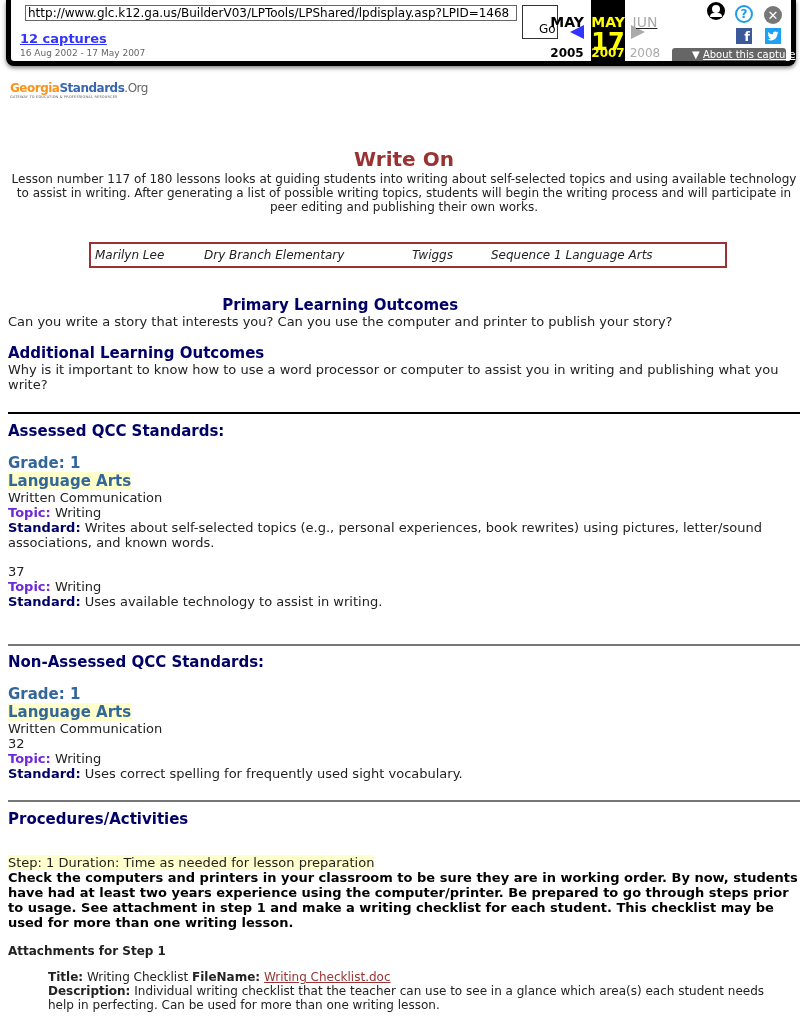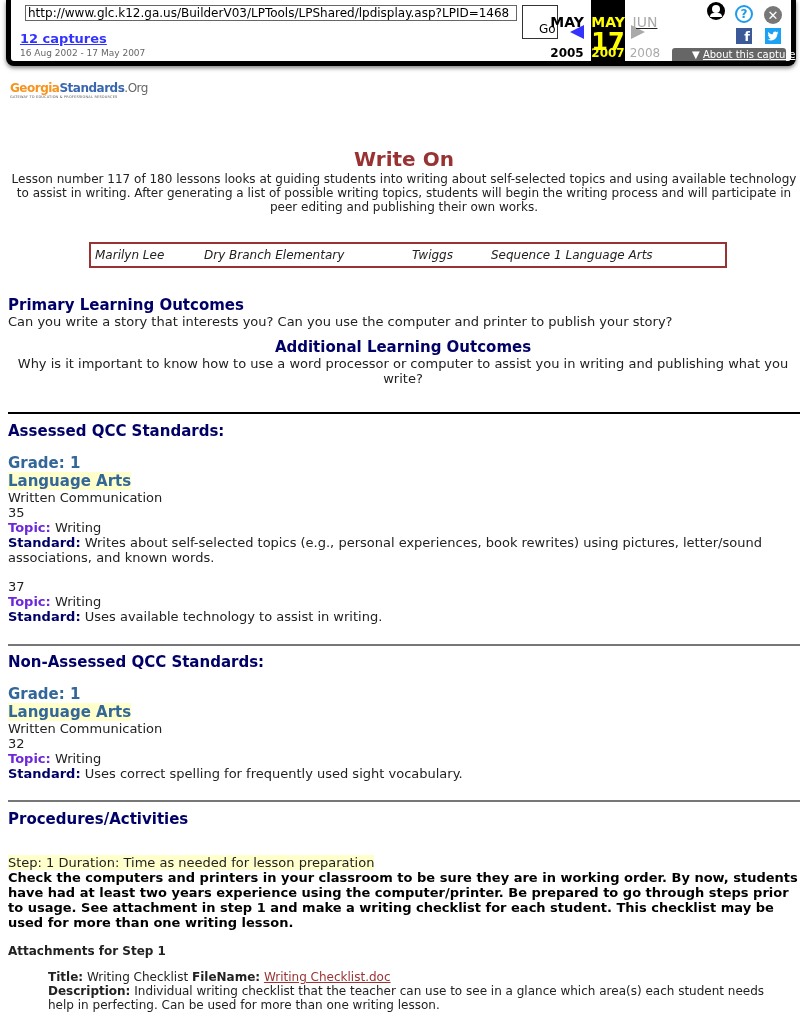--- a/index.html
+++ b/index.html
@@ -167,40 +167,39 @@
   <h1 class="title" style="width:800px;margin-left:-4px;">Write On</h1>
   <p class="summary">Lesson number 117 of 180 lessons looks at guiding students into writing about self-selected topics and using available technology to assist in writing. After generating a list of possible writing topics, students will begin the writing process and will participate in peer editing and publishing their own works.</p>
 
   <div class="meta-table">
     <span style="left:4px;">Marilyn Lee</span>
     <span style="left:113px;">Dry Branch Elementary</span>
     <span style="left:321px;">Twiggs</span>
     <span style="left:400px;">Sequence 1 Language Arts</span>
   </div>
 
-  <div class="abs" style="top:150px;">
+  <div class="abs" style="top:150px;text-align:center;">
     <h2 class="blue">Primary Learning Outcomes</h2>
     <p class="para">Can you write a story that interests you? Can you use the computer and printer to publish your story?</p>
   </div>
 
-  <div class="abs" style="top:192px;width:790px;text-align:center;">
+  <div class="abs" style="top:198px;width:790px;">
     <h2 class="blue">Additional Learning Outcomes</h2>
     <p class="para">Why is it important to know how to use a word processor or computer to assist you in writing and publishing what you write?</p>
   </div>
 
   <div class="abs rule" style="top:266px;"></div>
 
   <div class="abs" style="top:276px;width:792px;">
     <h2 class="blue">Assessed QCC Standards:</h2>
     <div style="height:14px;"></div>
     <div class="grade">Grade: 1</div>
     <div class="subject">Language Arts</div>
     <div class="para">Written Communication</div>
 
-    <div class="para">35</div>
     <div class="para">
       <span class="topic-lbl">Topic:</span>
       <span>Writing</span>
     </div>
     <div class="para">
       <span class="std-lbl">Standard:</span>
       <span>Writes about self-selected topics (e.g., personal experiences, book rewrites) using pictures, letter/sound associations, and known words.</span>
     </div>
     <div style="height:14px;"></div>
     <div class="para">37</div>

